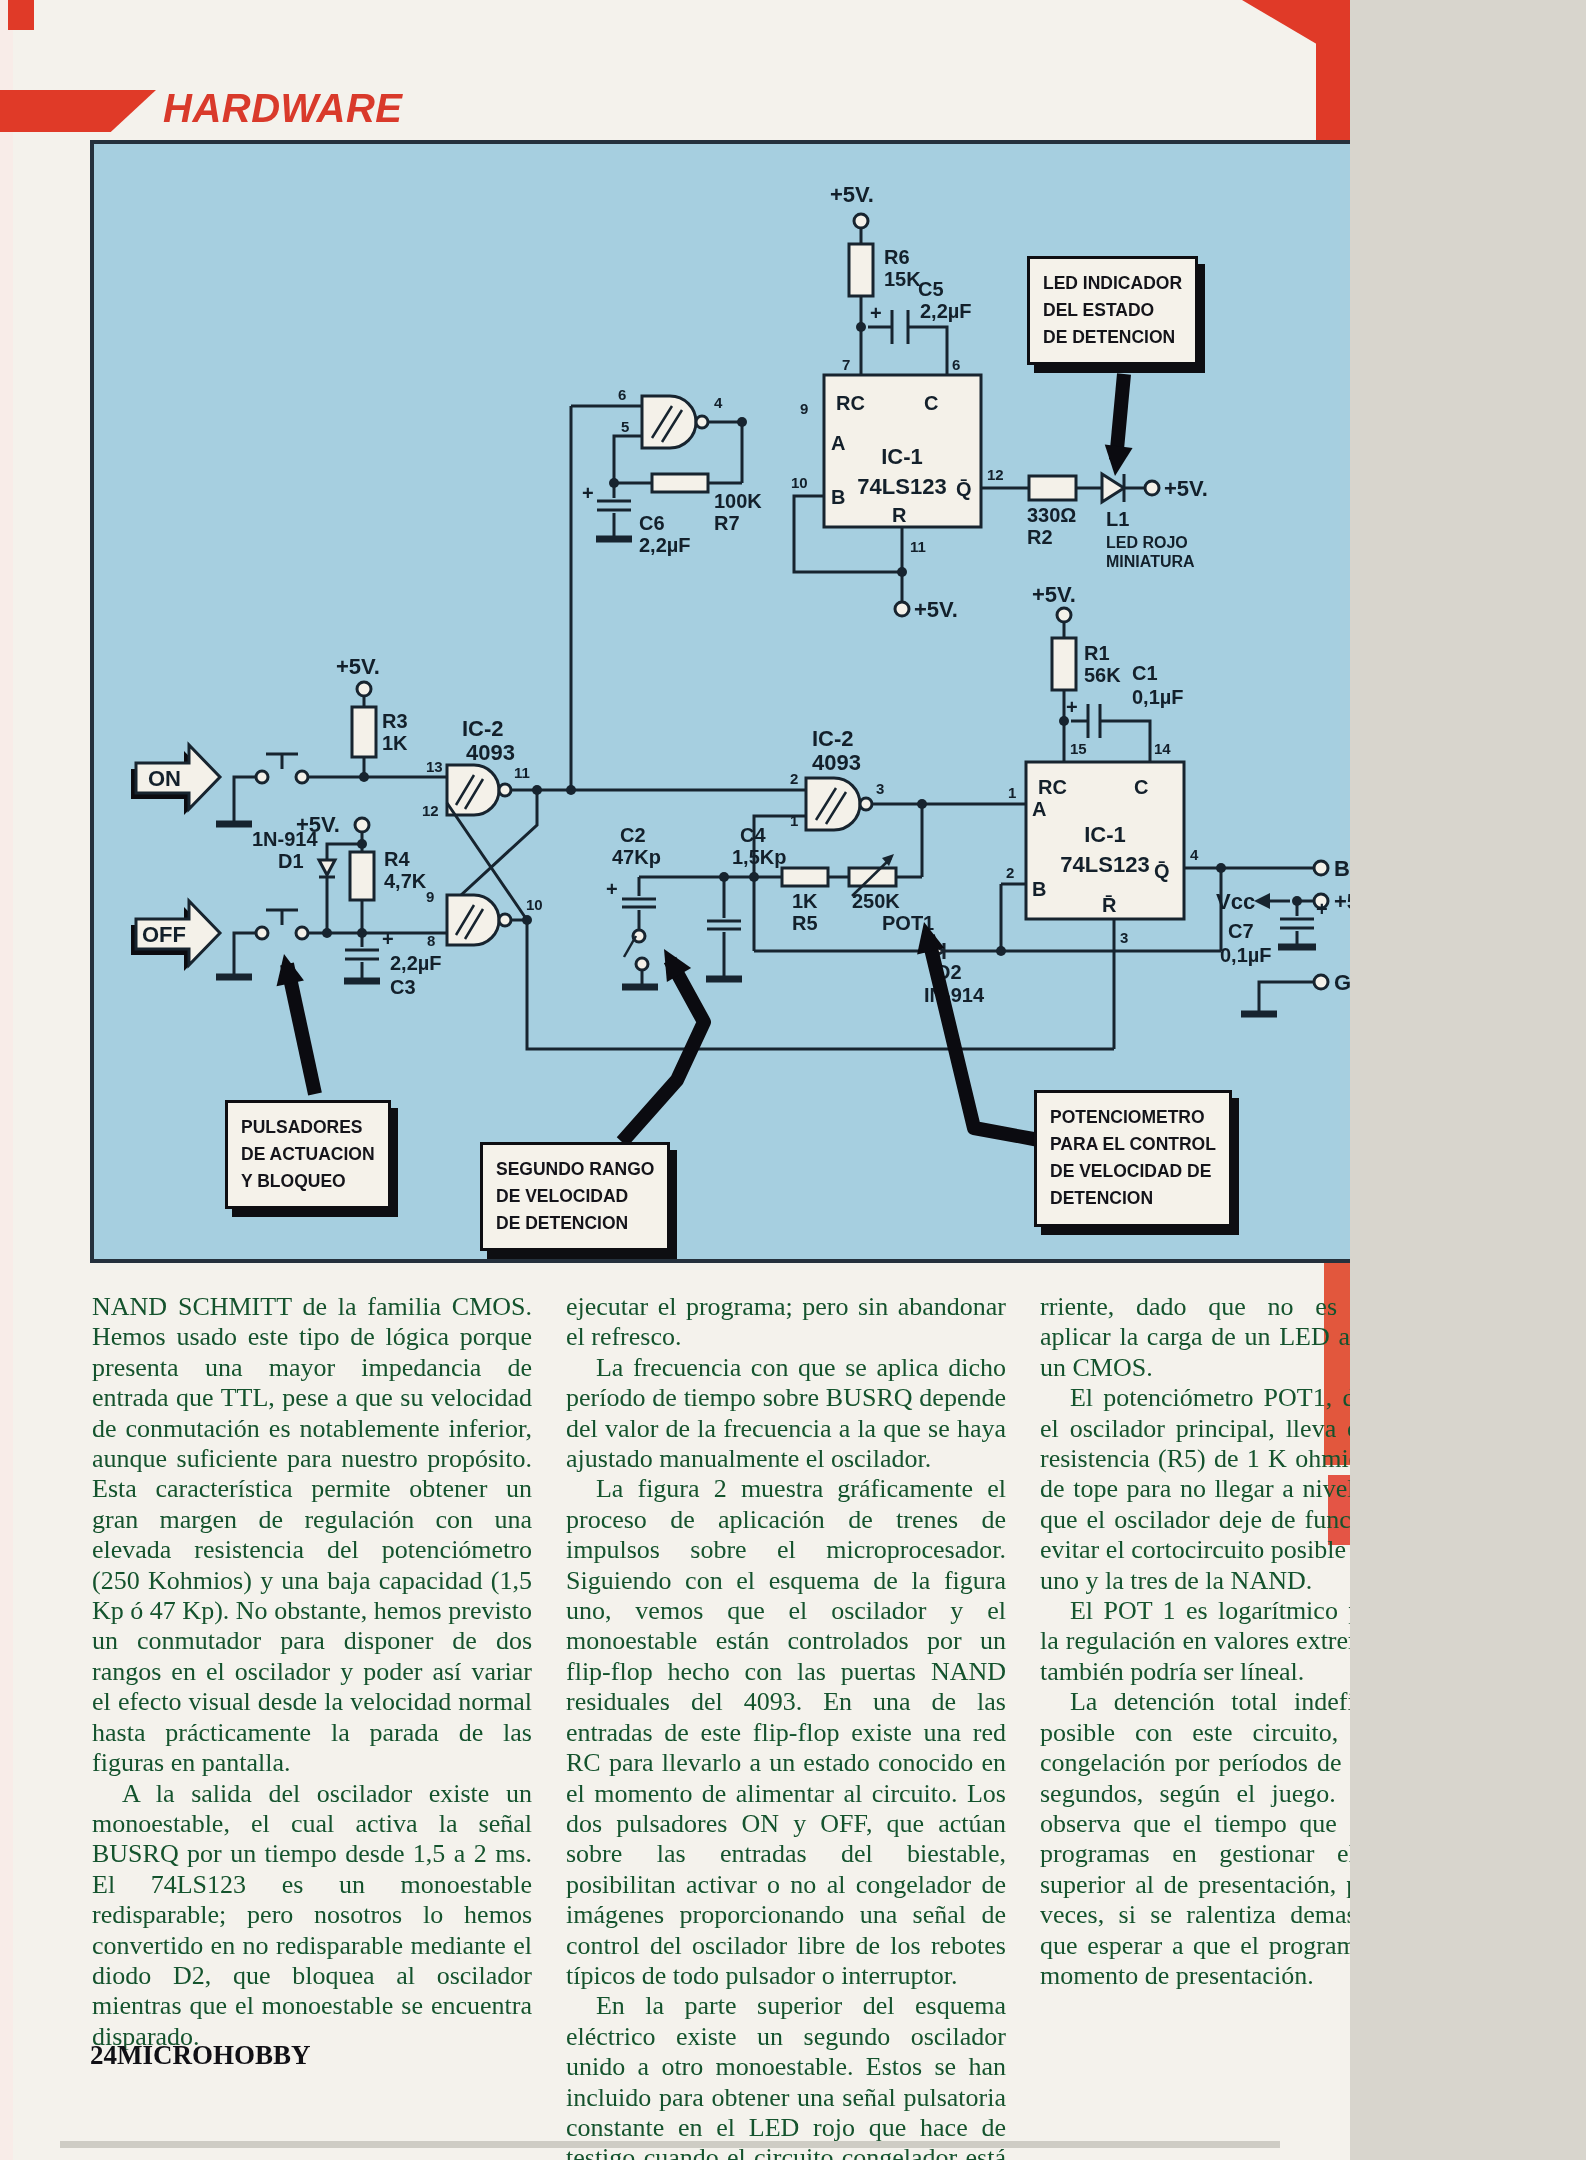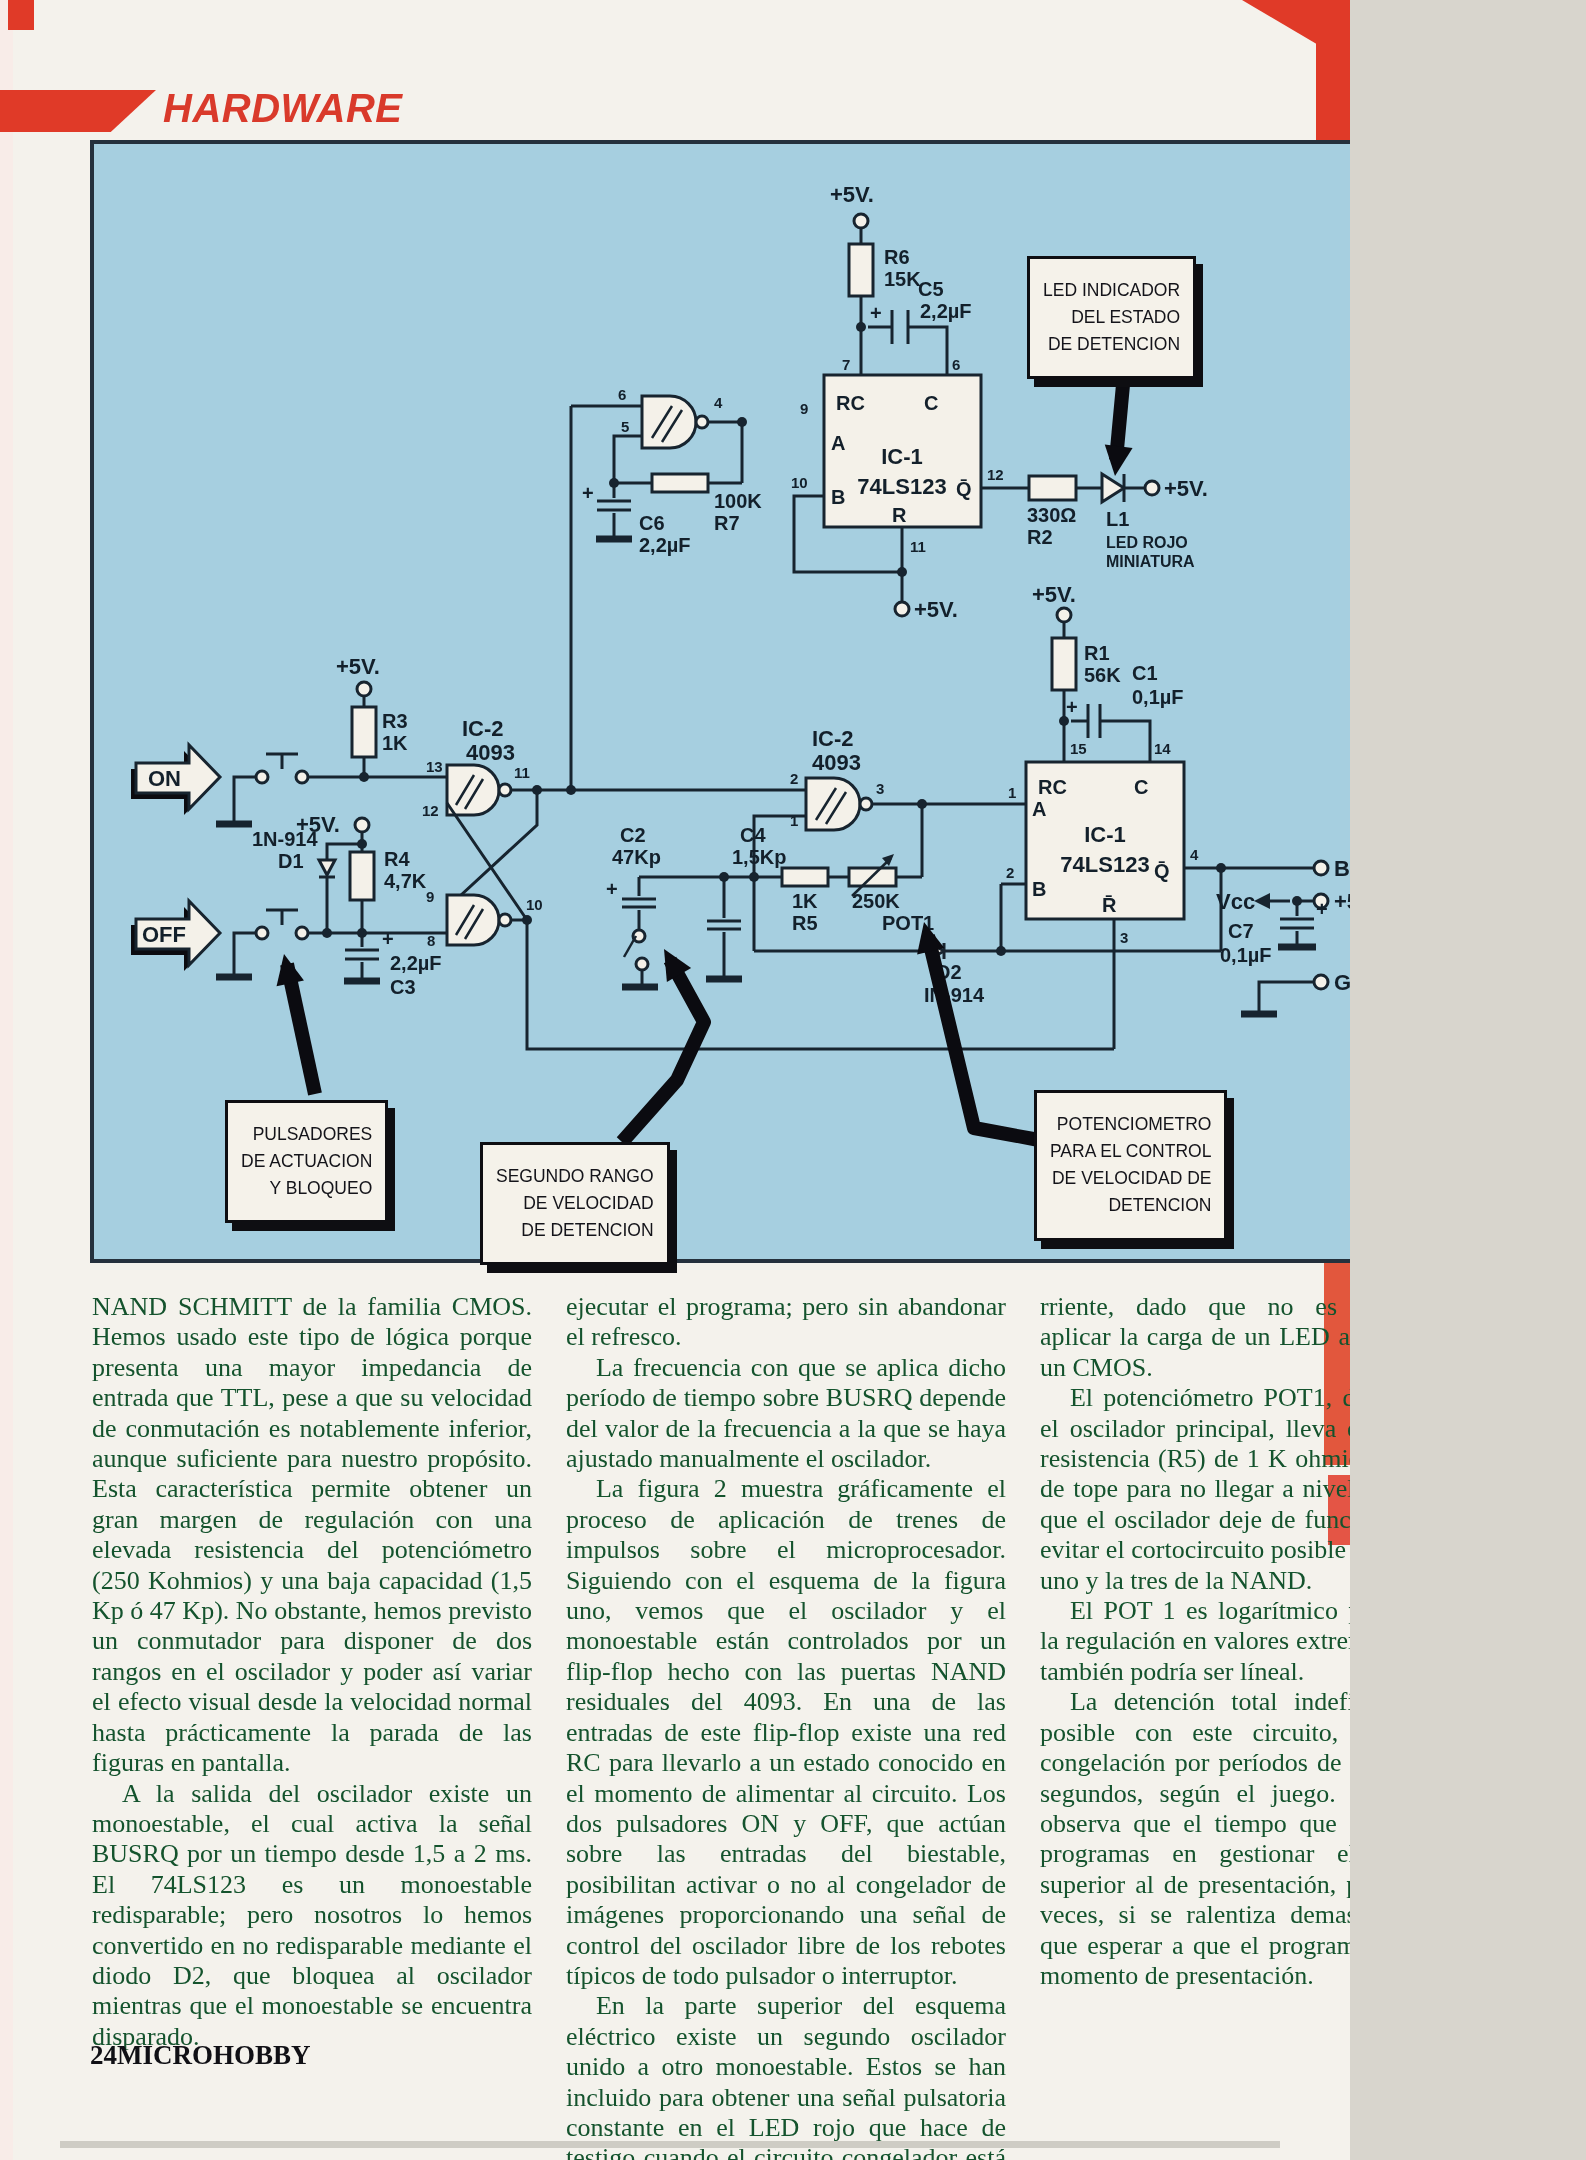--- a/index.html
+++ b/index.html
@@ -22,21 +22,21 @@
   .hdr-title{position:absolute;left:163px;top:86px;font-style:italic;font-weight:bold;
              font-size:40px;color:#d93a2b;letter-spacing:.5px;}
   
   .panel{position:absolute;left:90px;top:140px;width:1407px;height:1123px;background:#a6cfe0;
          border:4px solid #25313d;box-sizing:border-box;}
   svg.schem{position:absolute;left:0;top:0;width:1399px;height:1115px;}
   .caption{position:absolute;left:22px;top:26px;display:flex;gap:12px;font-weight:bold;
            font-size:23px;color:#13202b;width:360px;}
   .caption .cap-text{line-height:1.24;}
   .callout{position:absolute;background:#f5f2ea;border:3px solid #0e0e12;box-shadow:7px 8px 0 #0e0e12;
-           padding:18px 13px;font-weight:normal;font-size:17.5px;line-height:1.55;color:#14141a;white-space:nowrap;text-align:right;}
+           padding:11px 13px;font-weight:bold;font-size:17.5px;line-height:1.55;color:#14141a;white-space:nowrap;}
   .co-led{left:933px;top:112px;}
   .co-puls{left:131px;top:956px;}
   .co-seg{left:386px;top:998px;}
   .co-pot{left:940px;top:946px;}
   
   svg .w{stroke:#17242f;stroke-width:3;fill:none;}
   svg .w2{stroke:#17242f;stroke-width:2.5;fill:none;}
   svg .cmp{fill:#f4f1e9;stroke:#17242f;stroke-width:3;}
   svg .dot{fill:#17242f;stroke:none;}
   svg .gnd{stroke:#17242f;stroke-width:7;fill:none;}

